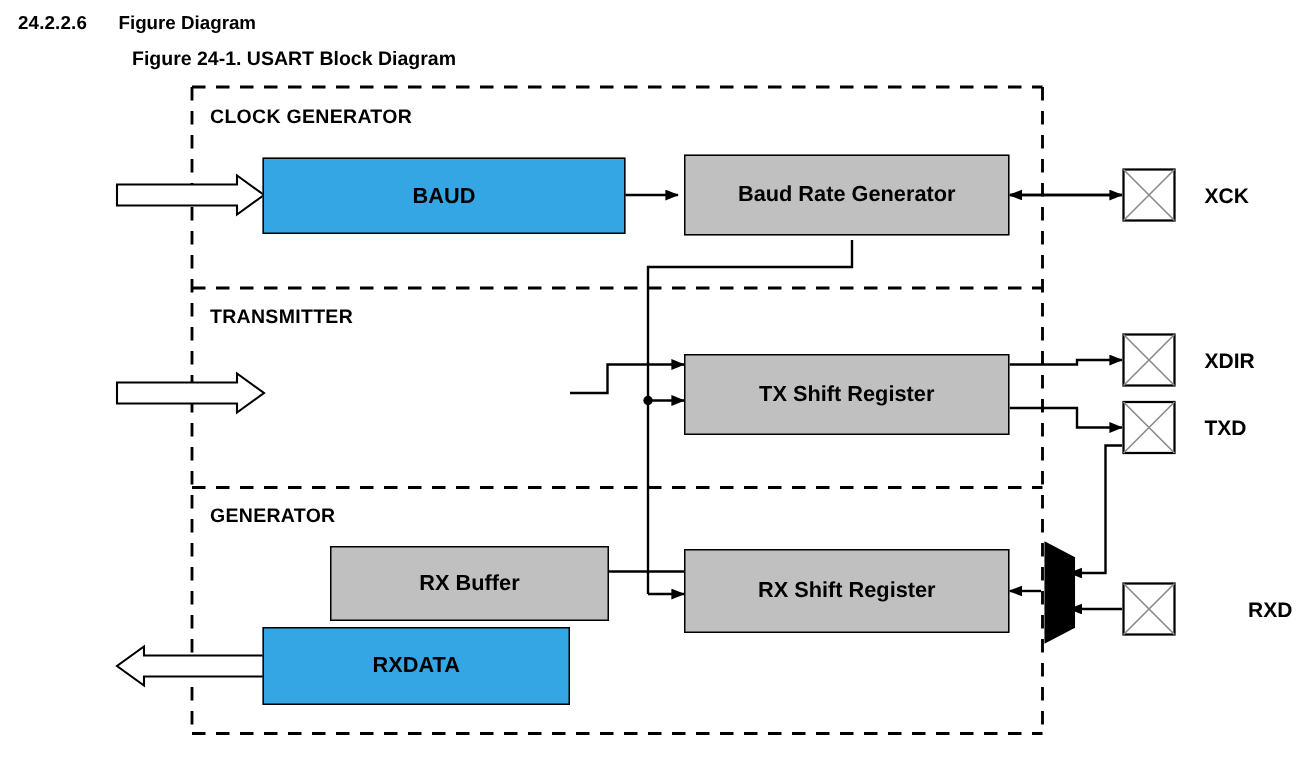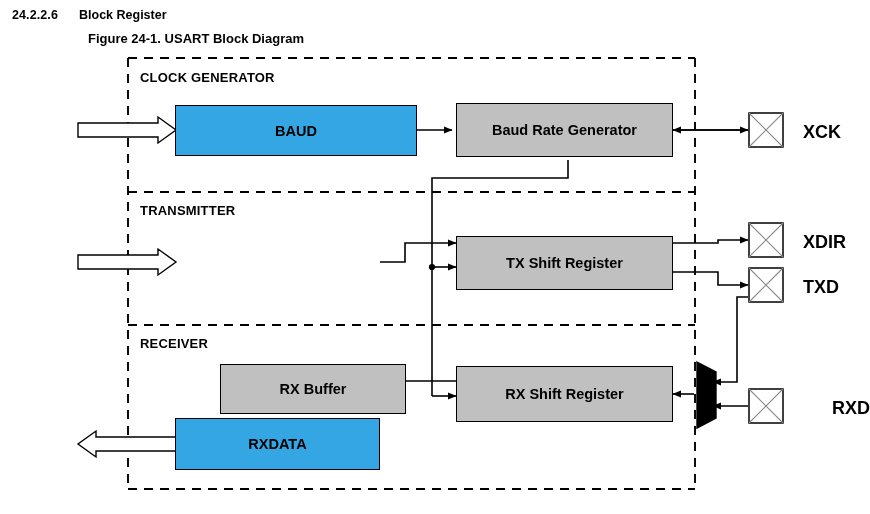--- a/index.html
+++ b/index.html
@@ -75,32 +75,32 @@
 
   .sec-label {
     position: absolute;
     font-size: 13px;
     font-weight: bold;
     white-space: nowrap;
     letter-spacing: .2px;
   }
   .pin-label {
     position: absolute;
-    font-size: 18px;
+    font-size: 14px;
     font-weight: bold;
     white-space: nowrap;
   }
 </style>
 </head>
 <body>
 
 <div id="root">
 
   <div class="hdr-num">24.2.2.6</div>
-  <div class="hdr-title">Block Register</div>
+  <div class="hdr-title">Figure Diagram</div>
   <div class="fig-caption">Figure 24-1.  USART Block Diagram</div>
 
   <svg id="canvas" viewBox="0 0 870 514">
     <defs>
       <marker id="ah" markerWidth="9" markerHeight="9" refX="8.4" refY="3.6" orient="auto" markerUnits="userSpaceOnUse">
         <path d="M0,0 L9,3.6 L0,7.2 Z" fill="#000"></path>
       </marker>
       <marker id="ahl" markerWidth="9" markerHeight="9" refX="8.4" refY="3.6" orient="auto" markerUnits="userSpaceOnUse">
         <path d="M0,0 L9,3.6 L0,7.2 Z" fill="#000"></path>
       </marker>
@@ -177,21 +177,21 @@
 
       <g fill="none" stroke="#555555" stroke-width="1.7">
         <path d="M459,253 L481,266 L459,279"></path>
         <path d="M459,382 L481,395 L459,408"></path>
       </g>
     </g>
   </svg>
 
   <div class="sec-label" style="left:140px; top:70px;">CLOCK GENERATOR</div>
   <div class="sec-label" style="left:140px; top:203px;">TRANSMITTER</div>
-  <div class="sec-label" style="left:140px; top:336px;">RECEIVER</div>
+  <div class="sec-label" style="left:140px; top:336px;">GENERATOR</div>
 
   <div class="blk blue" style="left:175px; top:105px; width:242px; height:51px;">
     <span>BAUD</span>
   </div>
 
   <div class="blk gray" style="left:456px; top:103px; width:217px; height:54px;">
     <span>Baud Rate Generator</span>
   </div>
 
 

